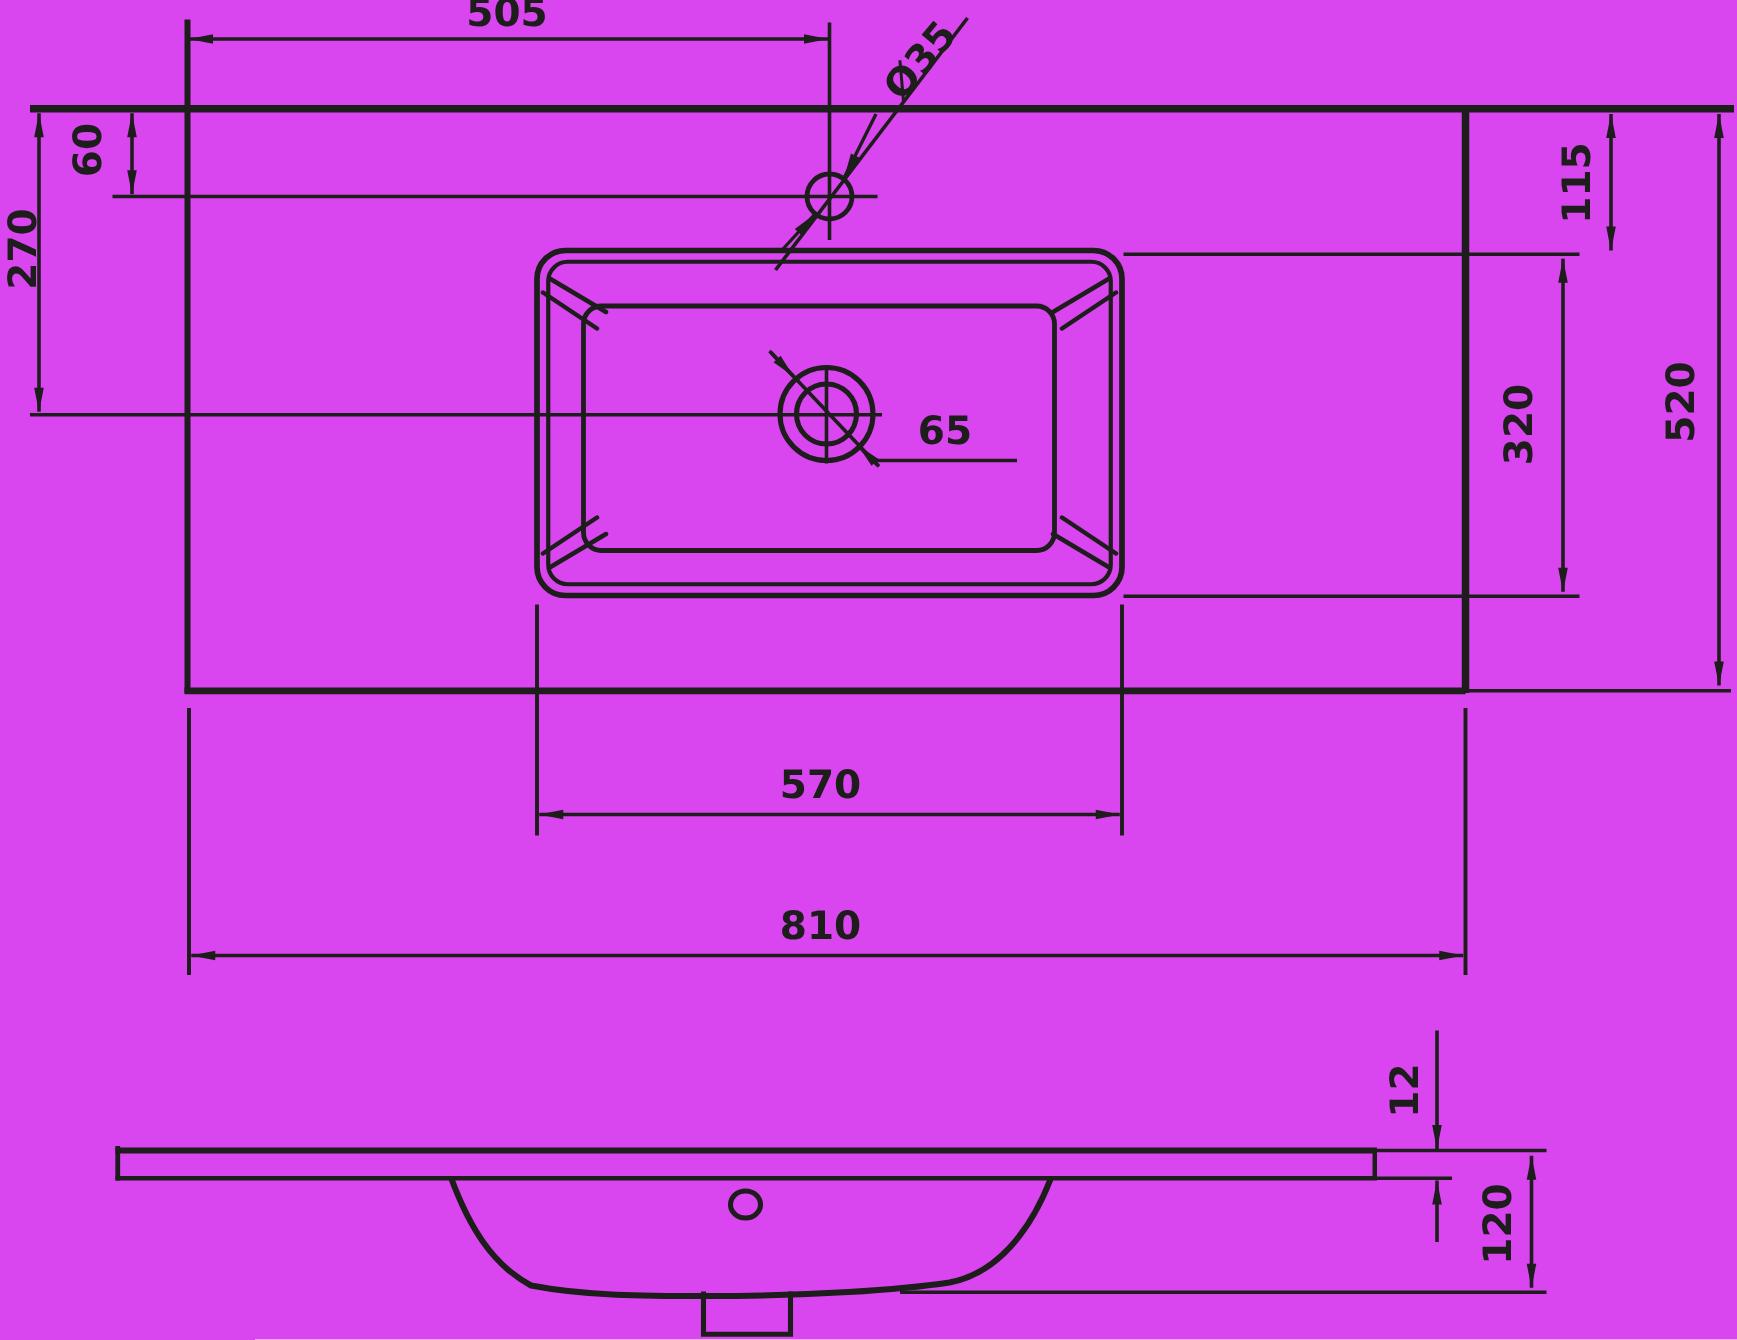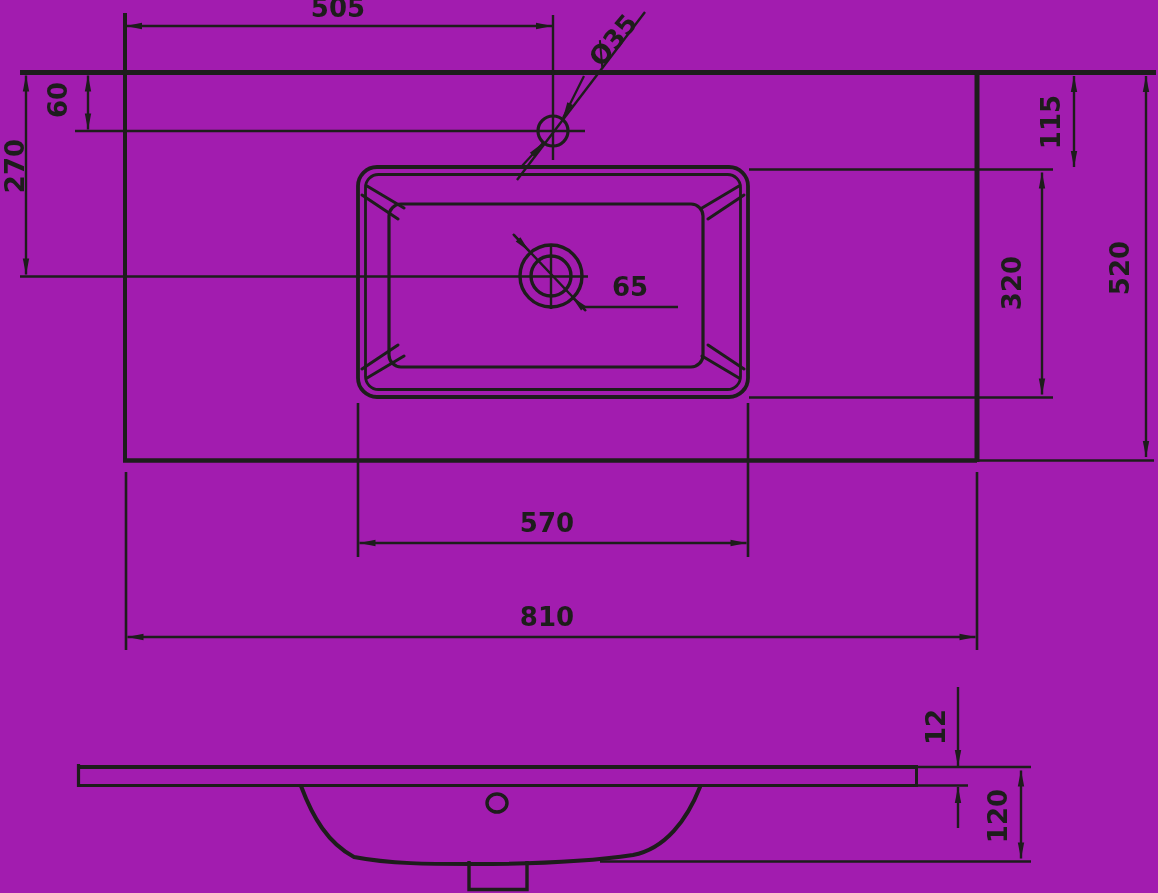--- a/index.html
+++ b/index.html
@@ -4,21 +4,21 @@
 <style>
   html, body {
     margin: 0;
     padding: 0;
     background: #ffffff;
   }
   .sheet {
     position: relative;
     width: 1158px;
     height: 893px;
-    background: #a21caf;
+    background: #d946ef;
     overflow: hidden;
   }
   svg {
     display: block;
   }
   .dim-text {
     font-family: "DejaVu Sans", "Liberation Sans", sans-serif;
     font-weight: bold;
     font-size: 26px;
     fill: #1d1d1b;

